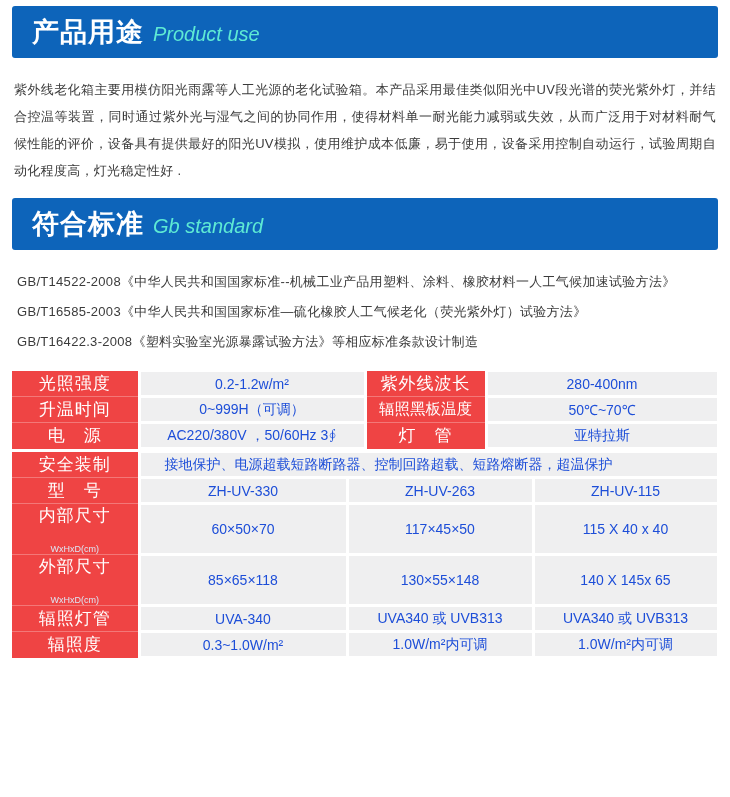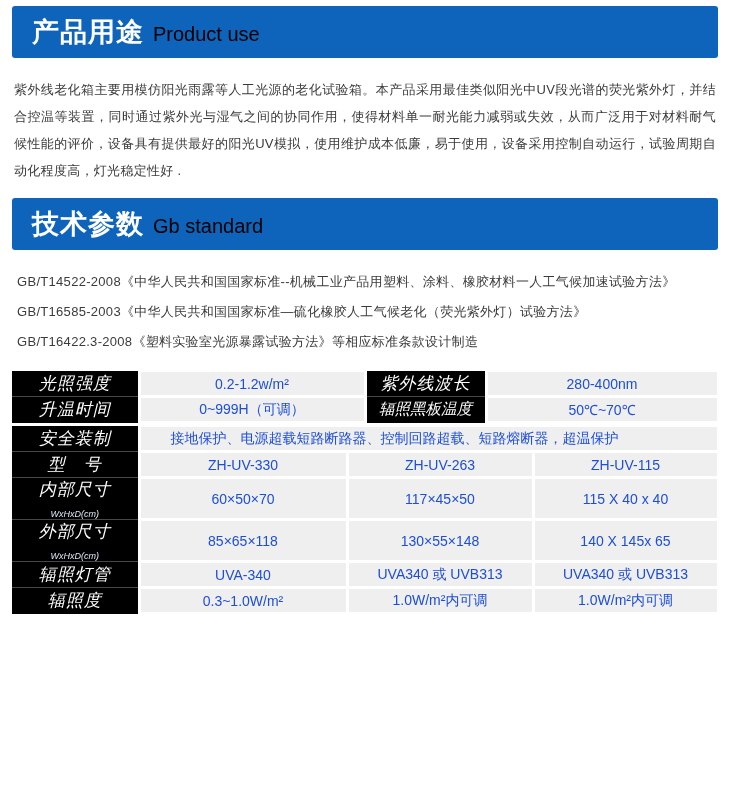--- a/index.html
+++ b/index.html
@@ -5,63 +5,63 @@
   * { margin:0; padding:0; box-sizing:border-box; }
   html,body { width:730px; background:#ffffff; font-family:"Liberation Sans", sans-serif; }
   .page { width:730px; min-height:797px; padding:6px 12px 4px 12px; background:#fff; }
 
   
   .sec-bar {
     height:52px; background:#0d64ba; border-radius:3px;
     display:flex; align-items:center; padding:0 20px; overflow:hidden;
   }
   .sec-bar .cn { color:#ffffff; font-size:27px; font-weight:bold; letter-spacing:1px;font-family:Liberation Mono, monospace; }
-  .sec-bar .en { color:#000000; font-size:20px; font-weight:400; margin-left:9px; }
+  .sec-bar .en { color:#5eead4; font-size:20px; font-weight:400; margin-left:9px;font-style:italic; }
 
   
   .body-text {
     margin:18px 2px 14px 2px; color:#3b3b3b; font-size:13px;
     line-height:27px; letter-spacing:0.3px; text-align:justify;
   }
   .standards-line { margin:3px; }
 
   
   table.spec { border-collapse:collapse; table-layout:fixed; width:706px; }
   table.spec td { vertical-align:middle; }
   td.lbl {
-    background:#000000; color:#ffffff; font-size:17px; text-align:center;
-    letter-spacing:1px; height:26px; border-top:1px solid rgba(255,255,255,0.28);font-style:italic;
+    background:#ef4444; color:#ffffff; font-size:17px; text-align:center;
+    letter-spacing:1px; height:26px; border-top:1px solid rgba(255,255,255,0.28);
   }
   table.spec-a tr:first-child td.lbl { border-top:none; }
   td.val {
     background:#efeff0; color:#1d4ed8; font-size:14px; text-align:center;
     height:26px; border:3px solid #ffffff; padding:2px 4px;
   }
-  td.val.left { text-align:left; padding-left:30px; }
-  .sub-lbl { display:block; font-size:9px; letter-spacing:0; line-height:9px; margin-top:9px; color:#dce7f5; }
+  td.val.left { text-align:left; padding-left:24px; }
+  .sub-lbl { display:block; font-size:9px; letter-spacing:0; line-height:9px; margin-top:18px; color:#dce7f5; }
   .spec-wrap { margin-top:11px; }
 </style>
 </head>
 <body>
 
 <div class="page">
 
   <section>
     <div class="sec-bar">
       <div>
         <span class="cn">产品用途</span><span class="en">Product use</span>
       </div>
     </div>
     <p class="body-text">紫外线老化箱主要用模仿阳光雨露等人工光源的老化试验箱。本产品采用最佳类似阳光中UV段光谱的荧光紫外灯，并结合控温等装置，同时通过紫外光与湿气之间的协同作用，使得材料单一耐光能力减弱或失效，从而广泛用于对材料耐气候性能的评价，设备具有提供最好的阳光UV模拟，使用维护成本低廉，易于使用，设备采用控制自动运行，试验周期自动化程度高，灯光稳定性好 .</p>
   </section>
 
   <section>
     <div class="sec-bar">
       <div>
-        <span class="cn">技术参数</span><span class="en">Gb standard</span>
+        <span class="cn">符合标准</span><span class="en">Gb standard</span>
       </div>
     </div>
     <div class="body-text">
       <p class="standards-line">GB/T14522-2008《中华人民共和国国家标准--机械工业产品用塑料、涂料、橡胶材料一人工气候加速试验方法》</p>
       <p class="standards-line">GB/T16585-2003《中华人民共和国国家标准—硫化橡胶人工气候老化（荧光紫外灯）试验方法》</p>
       <p class="standards-line">GB/T16422.3-2008《塑料实验室光源暴露试验方法》等相应标准条款设计制造</p>
     </div>
   </section>
 
   <section>
@@ -80,20 +80,26 @@
           <td class="lbl">光照强度</td>
           <td class="val">0.2-1.2w/m²</td>
           <td class="lbl">紫外线波长</td>
           <td class="val">280-400nm</td>
         </tr>
         <tr>
           <td class="lbl">升温时间</td>
           <td class="val">0~999H（可调）</td>
           <td class="lbl" style="font-size:15.5px; letter-spacing:0;">辐照黑板温度</td>
           <td class="val">50℃~70℃</td>
+        </tr>
+        <tr>
+          <td class="lbl">电　源</td>
+          <td class="val">AC220/380V ，50/60Hz 3∮</td>
+          <td class="lbl">灯　管</td>
+          <td class="val">亚特拉斯</td>
         </tr>
       </tbody>
         </table>
 
       <table class="spec spec-b">
         <colgroup>
             <col style="width:127px">
             <col style="width:208px">
             <col style="width:186px">
             <col style="width:185px">

